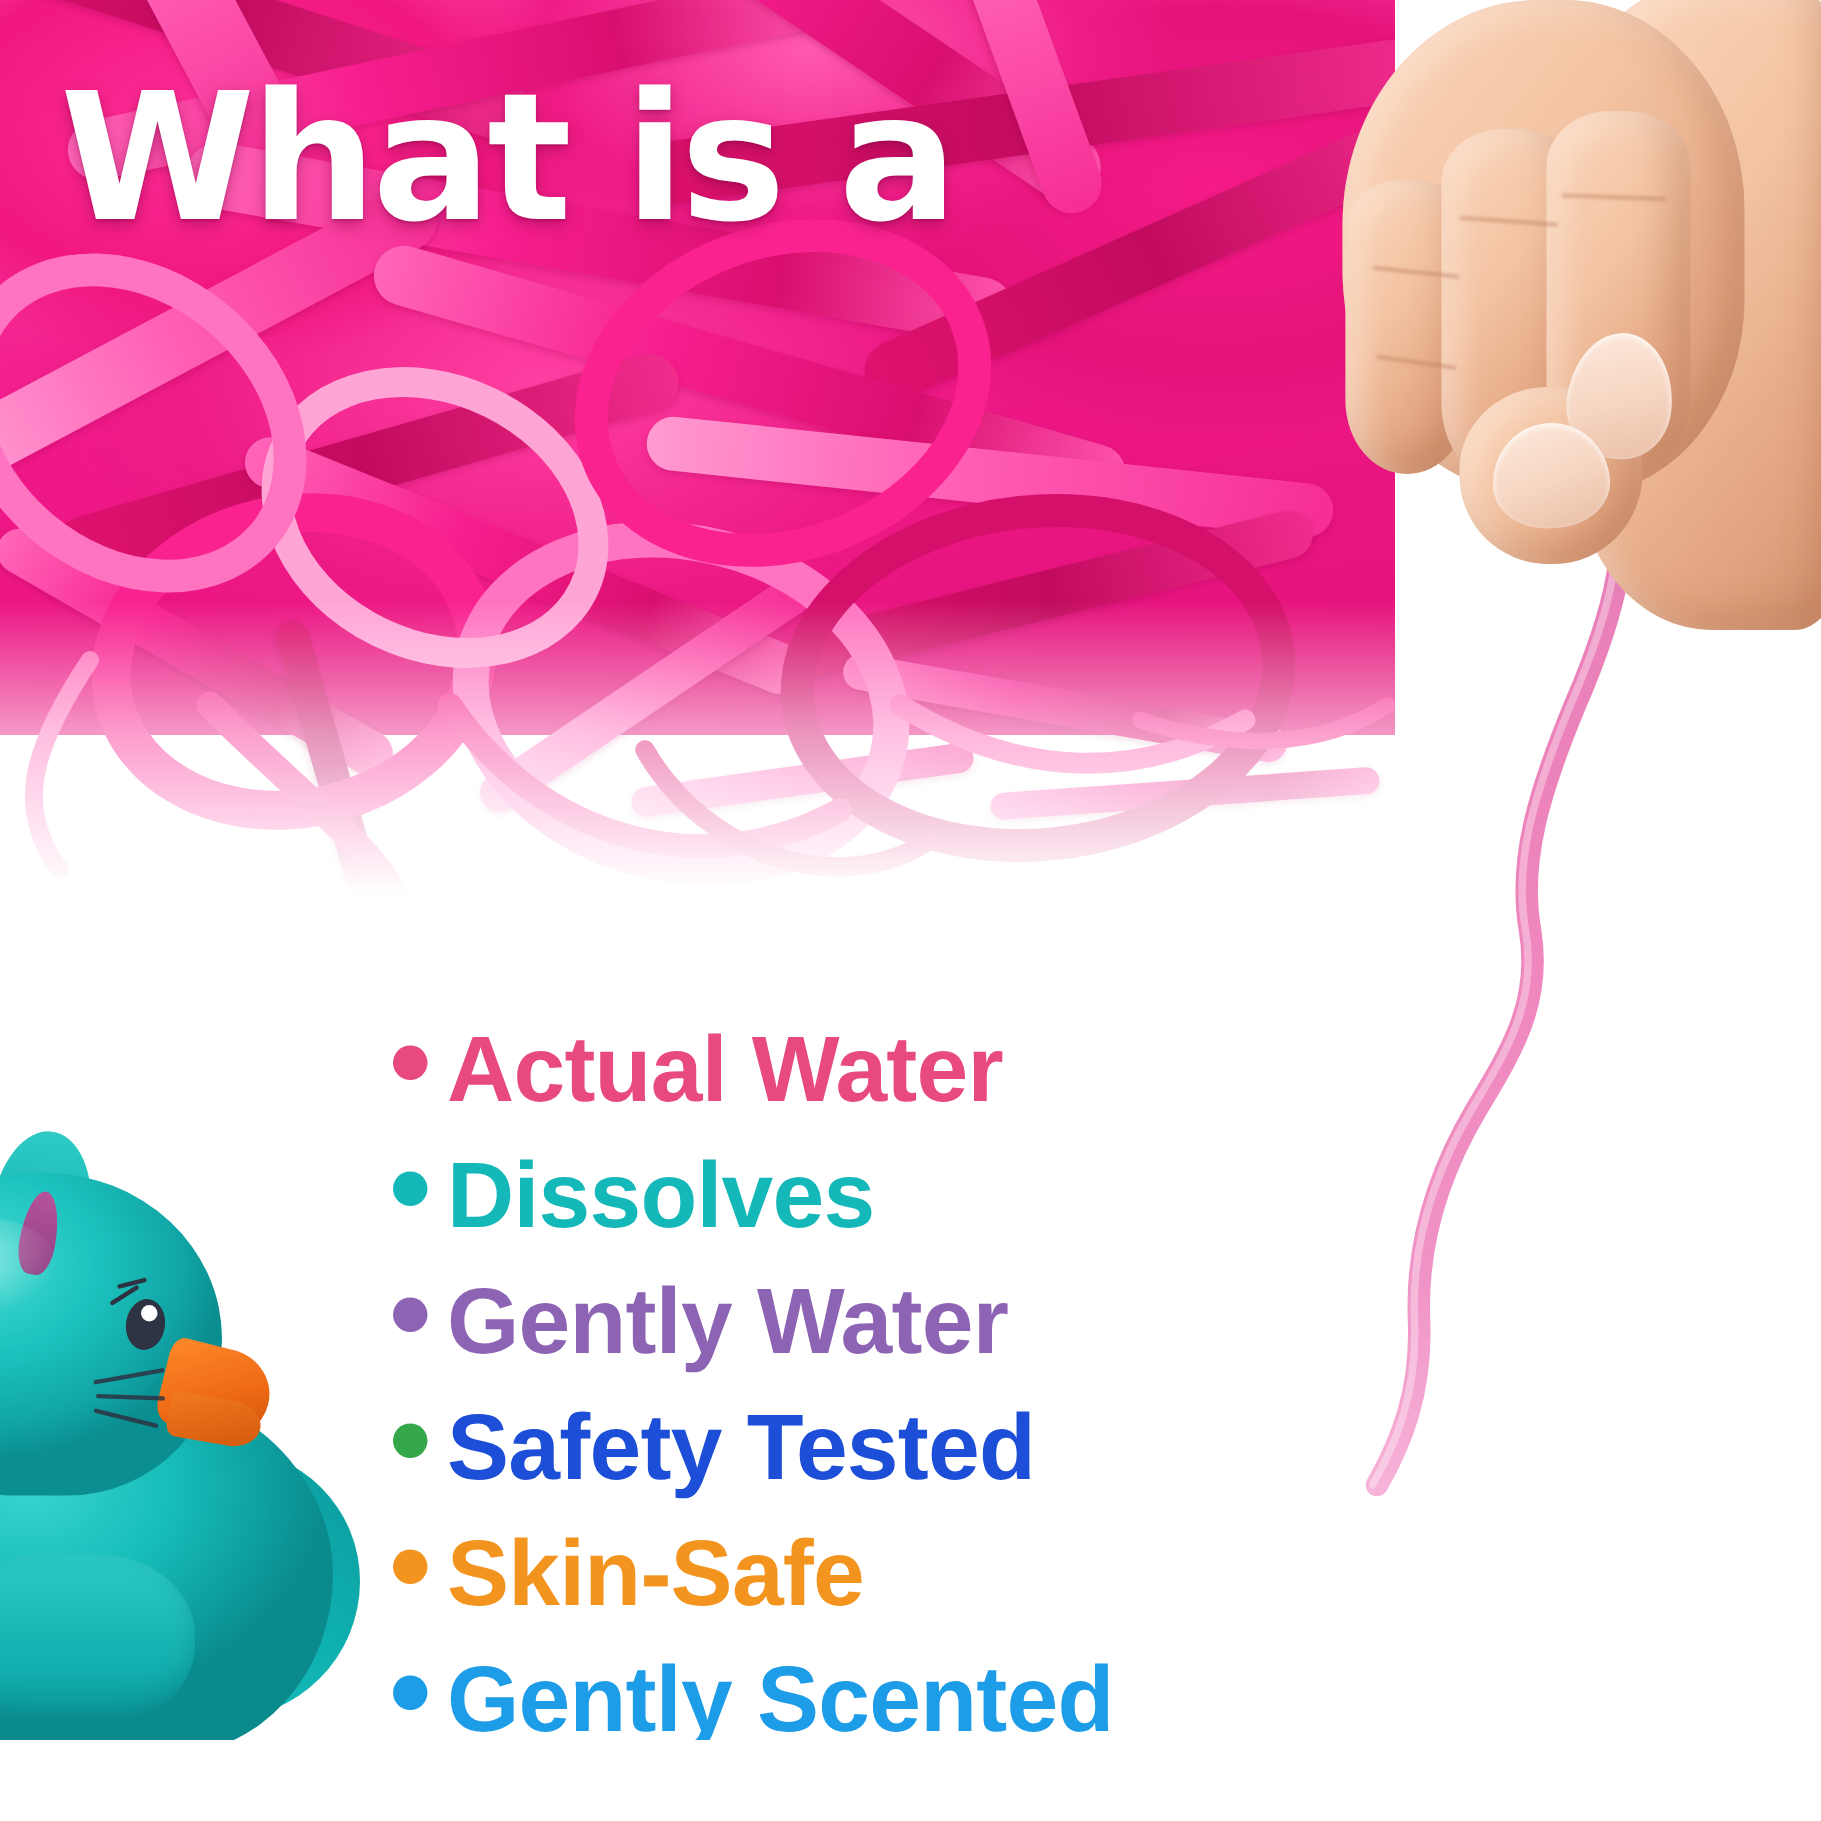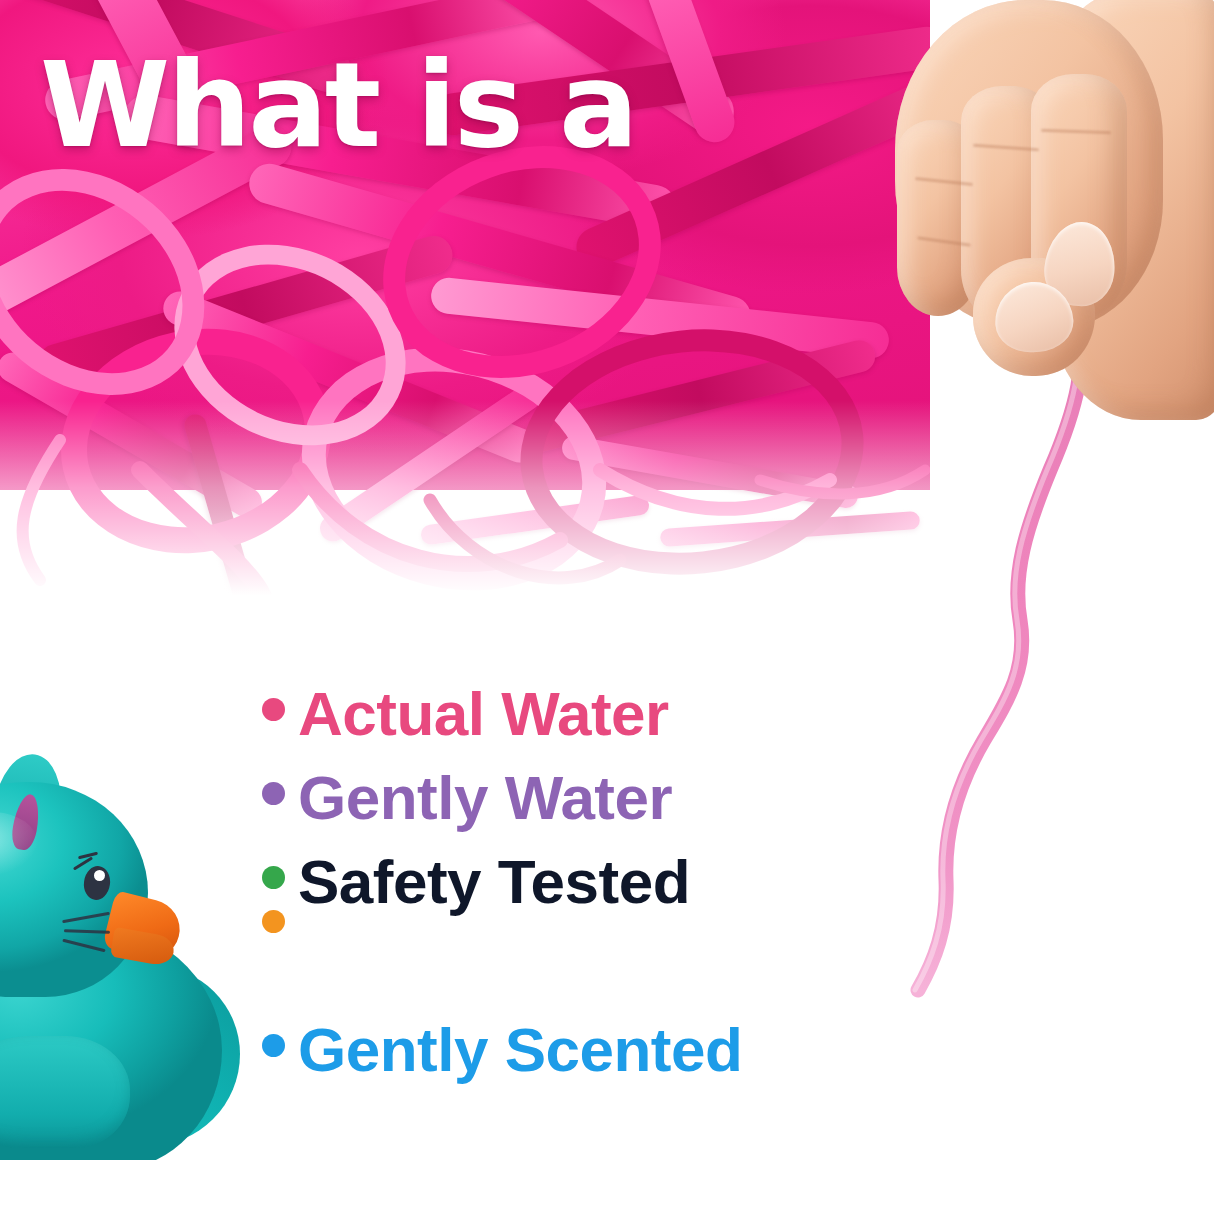--- a/index.html
+++ b/index.html
@@ -347,33 +347,38 @@
     <div class="duckpart" id="d-shine"></div>
   </div>
 
   <div id="bullets">
 
     <div class="bullet-row">
       <span class="dot" style="background: rgb(232, 73, 127);"></span>
       <span class="btext" style="color: rgb(232, 73, 127);">Actual Water</span>
     </div>
 
+    <div class="bullet-row">
+      <span class="dot" style="background: rgb(21, 184, 184);"></span>
+      <span class="btext" style="color: rgb(21, 184, 184);">Dissolves</span>
+    </div>
 
     <div class="bullet-row">
       <span class="dot" style="background: rgb(141, 100, 180);"></span>
       <span class="btext" style="color: rgb(141, 100, 180);">Gently Water</span>
     </div>
 
     <div class="bullet-row">
       <span class="dot" style="background: rgb(53, 167, 75);"></span>
-      <span class="btext" style="color: #0f172a;">Safety Tested</span>
+      <span class="btext" style="color: #1d4ed8;">Safety Tested</span>
     </div>
 
     <div class="bullet-row">
       <span class="dot" style="background: rgb(243, 148, 31);"></span>
+      <span class="btext" style="color: rgb(243, 148, 31);">Skin-Safe</span>
     </div>
 
     <div class="bullet-row">
       <span class="dot" style="background: rgb(29, 156, 232);"></span>
       <span class="btext" style="color: rgb(29, 156, 232);">Gently Scented</span>
     </div>
 
   </div>
 
 </div>

